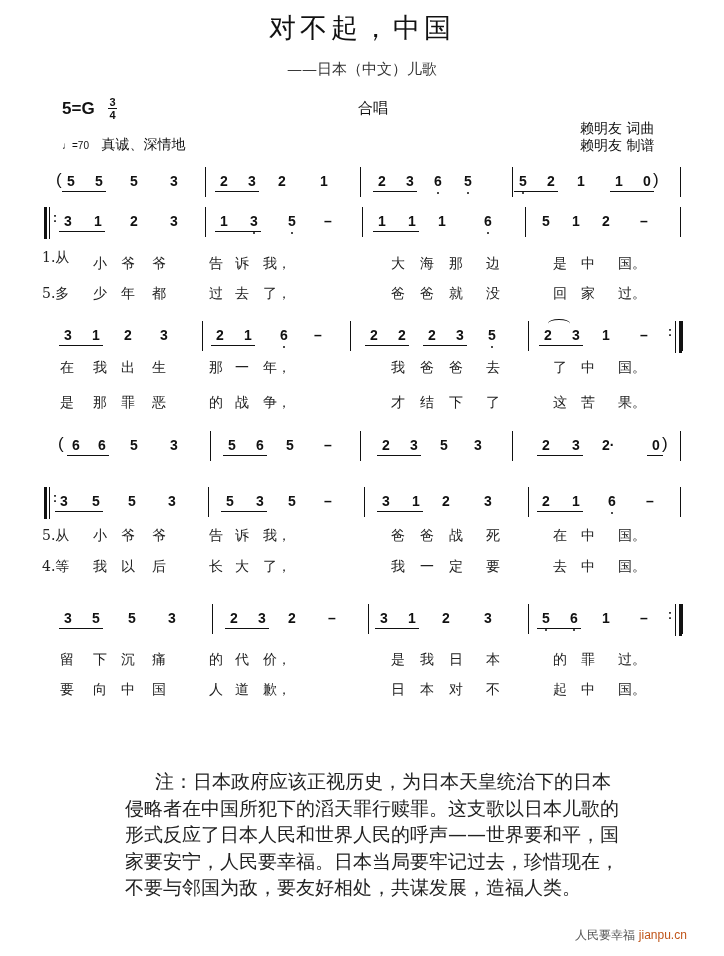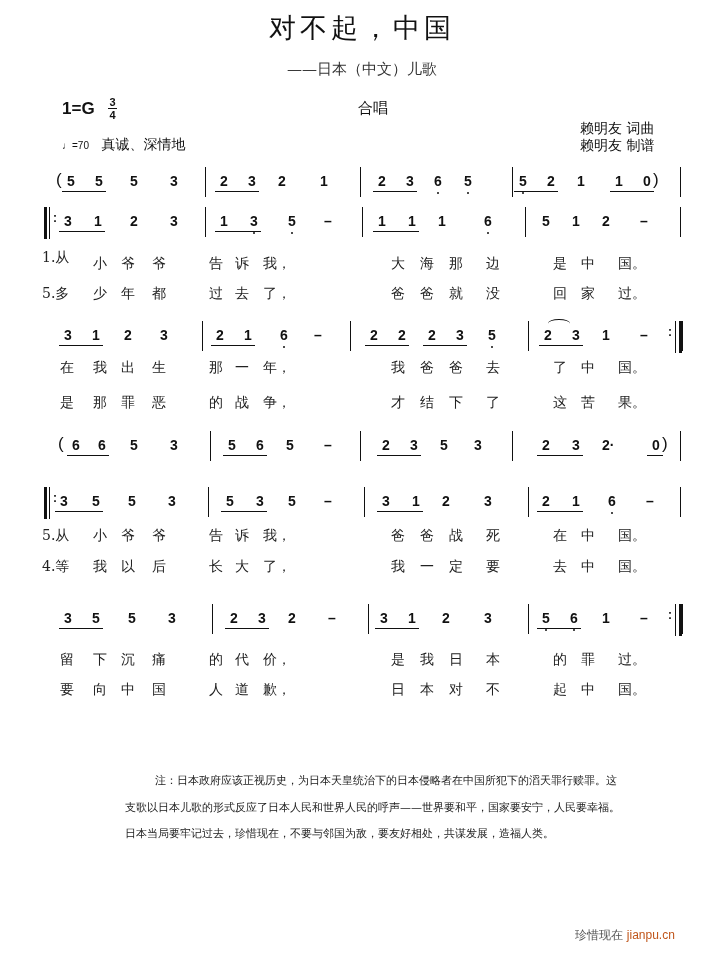--- a/index.html
+++ b/index.html
@@ -17,30 +17,30 @@
     .tempo .small { font-size: 10px; font-family: "Liberation Sans", sans-serif; }
     .note { position: absolute; font-family: "Liberation Sans", sans-serif; font-weight: bold; font-size: 14px; width: 12px; text-align: center; }
     .dot-below::after { content: ""; position: absolute; left: 5px; top: 19px; width: 2px; height: 2px; background: #111; border-radius: 50%; }
     .uline { position: absolute; height: 1px; background: #111; }
     .bar { position: absolute; width: 1px; background: #111; }
     .bar.thick { width: 3px; }
     .paren { position: absolute; font-family: "Liberation Sans", sans-serif; font-size: 17px; }
     .rep { position: absolute; font-family: "Liberation Sans", sans-serif; font-weight: bold; font-size: 14px; }
     .lyr { position: absolute; font-size: 14px; color: #222; }
     .slur { position: absolute; width: 22px; height: 8px; border-top: 1px solid #111; border-radius: 50% 50% 0 0; }
-    .note-text { left: 125px; top: 768px; width: 500px; font-size: 11px; line-height: 26.5px; font-family: "DejaVu Sans", sans-serif; color: #222; text-indent: 30px; }
+    .note-text { left: 125px; top: 768px; width: 500px; font-size: 19px; line-height: 26.5px; font-family: "DejaVu Sans", sans-serif; color: #222; text-indent: 30px; }
     .watermark { left: 575px; top: 927px; font-size: 12px; color: #555; }
     .watermark .url { color: #c0551a; font-family: "Liberation Sans", sans-serif; }
   </style>
 </head>
 <body>
 
 <div class="abs title">对不起，中国</div>
 <div class="abs subtitle">——日本（中文）儿歌</div>
-<div class="abs key"><span>1=G</span></div>
+<div class="abs key"><span>5=G</span></div>
 <div class="abs timesig">
   <div>3</div>
   <div class="line"></div>
   <div>4</div>
 </div>
 <div class="abs chorus">合唱</div>
 <div class="abs credits">
   <div>赖明友 词曲</div>
   <div>赖明友 制谱</div>
 </div>
@@ -324,15 +324,15 @@
     <div class="lyr" style="left:420px;top:681px;">本</div>
     <div class="lyr" style="left:449px;top:681px;">对</div>
     <div class="lyr" style="left:486px;top:681px;">不</div>
     <div class="lyr" style="left:553px;top:681px;">起</div>
     <div class="lyr" style="left:581px;top:681px;">中</div>
     <div class="lyr" style="left:618px;top:681px;">国。</div>
   </div>
 
 <div class="abs note-text">注：日本政府应该正视历史，为日本天皇统治下的日本侵略者在中国所犯下的滔天罪行赎罪。这支歌以日本儿歌的形式反应了日本人民和世界人民的呼声——世界要和平，国家要安宁，人民要幸福。日本当局要牢记过去，珍惜现在，不要与邻国为敌，要友好相处，共谋发展，造福人类。</div>
 <div class="abs watermark">
-  <span>珍惜现在</span>
+  <span>人民要幸福</span>
   <span class="url">jianpu.cn</span>
 </div>
 
 </body></html>

